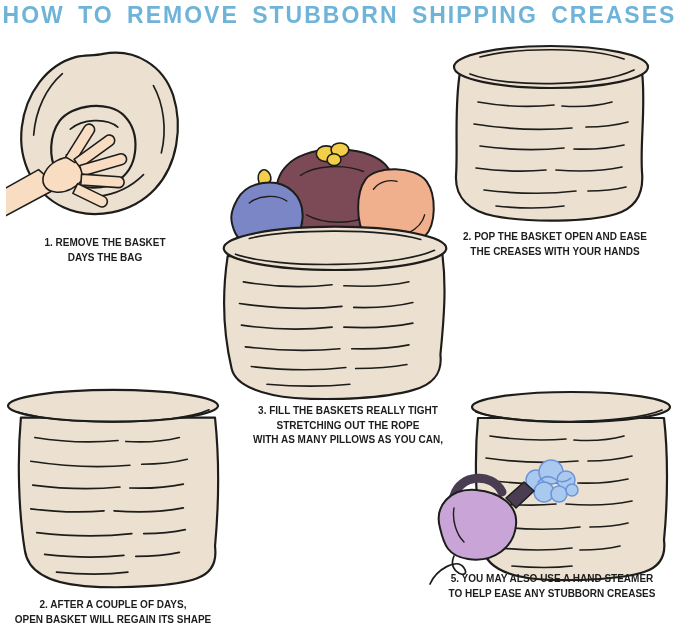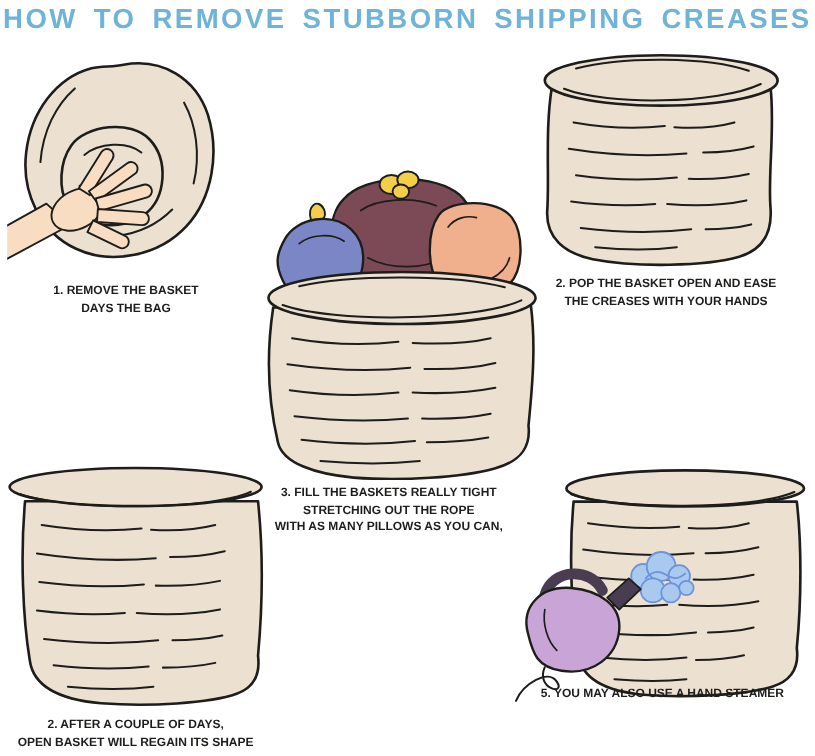--- a/index.html
+++ b/index.html
@@ -135,21 +135,21 @@
         <path class="ln" d="M26,190 q48,7 92,2"></path>
         <path class="ln" d="M130,192 q40,2 70,-4"></path>
         <path class="ln" d="M30,212 q50,6 96,2"></path>
         <path class="ln" d="M138,214 q34,1 58,-4"></path>
         <path class="ln" d="M36,232 q52,6 96,1"></path>
         <path class="ln" d="M142,234 q30,0 52,-4"></path>
         <path class="ln" d="M52,250 q46,4 84,0"></path>
       </g>
     </svg>
   </div>
-  <div class="caption" style="left:208px;top:404px;width:232px;">
+  <div class="caption" style="left:232px;top:404px;width:232px;">
     <div>3. FILL THE BASKETS REALLY TIGHT</div>
     <div>STRETCHING OUT THE ROPE</div>
     <div>WITH AS MANY PILLOWS AS YOU CAN,</div>
   </div>
 
   <div class="illus" style="left:0px;top:386px;width:226px;height:208px;">
     <svg viewBox="0 0 226 210">
       <g>
         <path class="b" d="M20,32 C16,76 18,130 24,166 C27,188 50,199 84,202 C124,205 176,202 198,194 C212,189 218,178 216,162 C220,118 220,70 216,32 Z"></path>
         <ellipse class="b" cx="113" cy="20" rx="106" ry="16"></ellipse>
@@ -208,15 +208,16 @@
         <path class="ln" d="M30,168 C22,186 48,192 40,180 C33,169 12,182 6,196"></path>
         <path class="handle" d="M30,108 C36,86 68,84 78,104"></path>
         <path class="dark" d="M82,110 L100,94 L110,103 L92,120 Z"></path>
         <path class="purple" d="M16,140 C10,118 26,100 52,102 C76,104 94,117 92,137 C90,159 70,175 44,171 C24,168 20,157 16,140 Z"></path>
         <path class="lnd" d="M30,120 C28,132 32,146 40,154"></path>
       </g>
     </svg>
   </div>
   <div class="caption" style="left:428px;top:572px;width:248px;">
     <div>5. YOU MAY ALSO USE A HAND STEAMER</div>
+    <div>TO HELP EASE ANY STUBBORN CREASES</div>
   </div>
 
 </div>
 
 </body></html>

